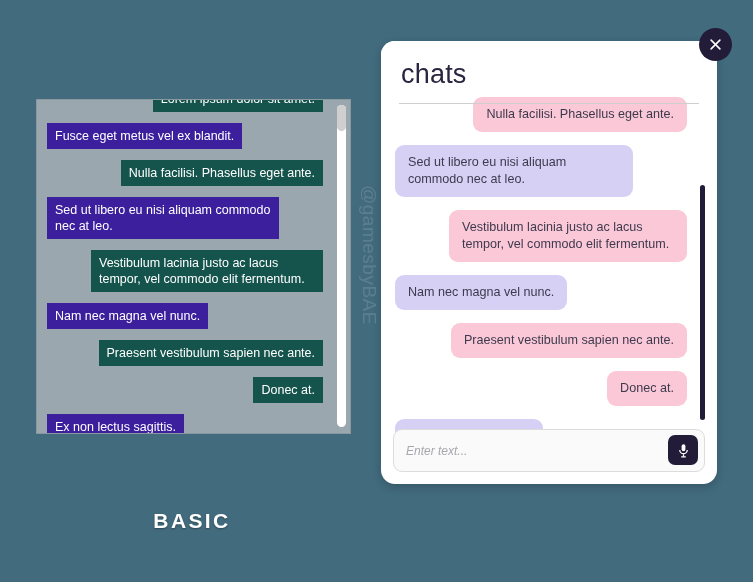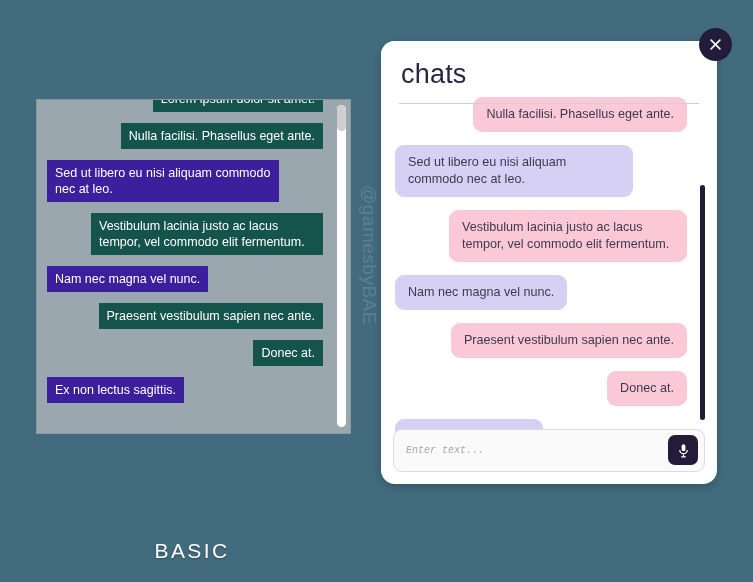--- a/index.html
+++ b/index.html
@@ -178,22 +178,22 @@
   #composer-input {
     position: absolute;
     left: 0; top: 0;
     width: 258px;
     height: 41px;
     border: 0;
     outline: 0;
     background: transparent;
     padding: 0 12px;
     box-sizing: border-box;
-    font-family: Liberation Mono, monospace;
-    font-size: 10px;
+    font-family: Liberation Sans, sans-serif;
+    font-size: 12px;
     font-style: italic;
     color: #4a4a55;
   }
   #composer-input::placeholder { color: #a6a6ae; font-style: italic; }
   #mic-button {
     position: absolute;
     right: 6px;
     top: 5px;
     width: 30px;
     height: 30px;
@@ -220,42 +220,45 @@
     cursor: pointer;
     display: flex;
     align-items: center;
     justify-content: center;
     z-index: 20;
   }
 
   
   .caption {
     position: absolute;
-    top: 539px;
+    top: 509px;
     font-size: 21px;
     color: #ffffff;
     letter-spacing: 2.4px;
-    font-weight: normal;
+    font-weight: bold;
     text-shadow: 0 1px 2px rgba(0,0,0,0.35);
     text-align: center;
   }
   #caption-basic   { left: 86px;  width: 212px; }
   #caption-fancier { left: 430px; width: 240px; }
 </style>
 </head>
 <body>
 
 <div id="stage">
 
   <div id="watermark">@gamesbyBAE</div>
 
   <div id="basic-panel">
     <div id="basic-list">
         <div class="b-row right">
           <div class="b-bubble me">Lorem ipsum dolor sit amet.</div>
+        </div>
+        <div class="b-row left">
+          <div class="b-bubble them">Fusce eget metus vel ex blandit.</div>
         </div>
         <div class="b-row right">
           <div class="b-bubble me">Nulla facilisi. Phasellus eget ante.</div>
         </div>
         <div class="b-row left">
           <div class="b-bubble them">Sed ut libero eu nisi aliquam commodo nec at leo.</div>
         </div>
         <div class="b-row right">
           <div class="b-bubble me">Vestibulum lacinia justo ac lacus tempor, vel commodo elit fermentum.</div>
         </div>

